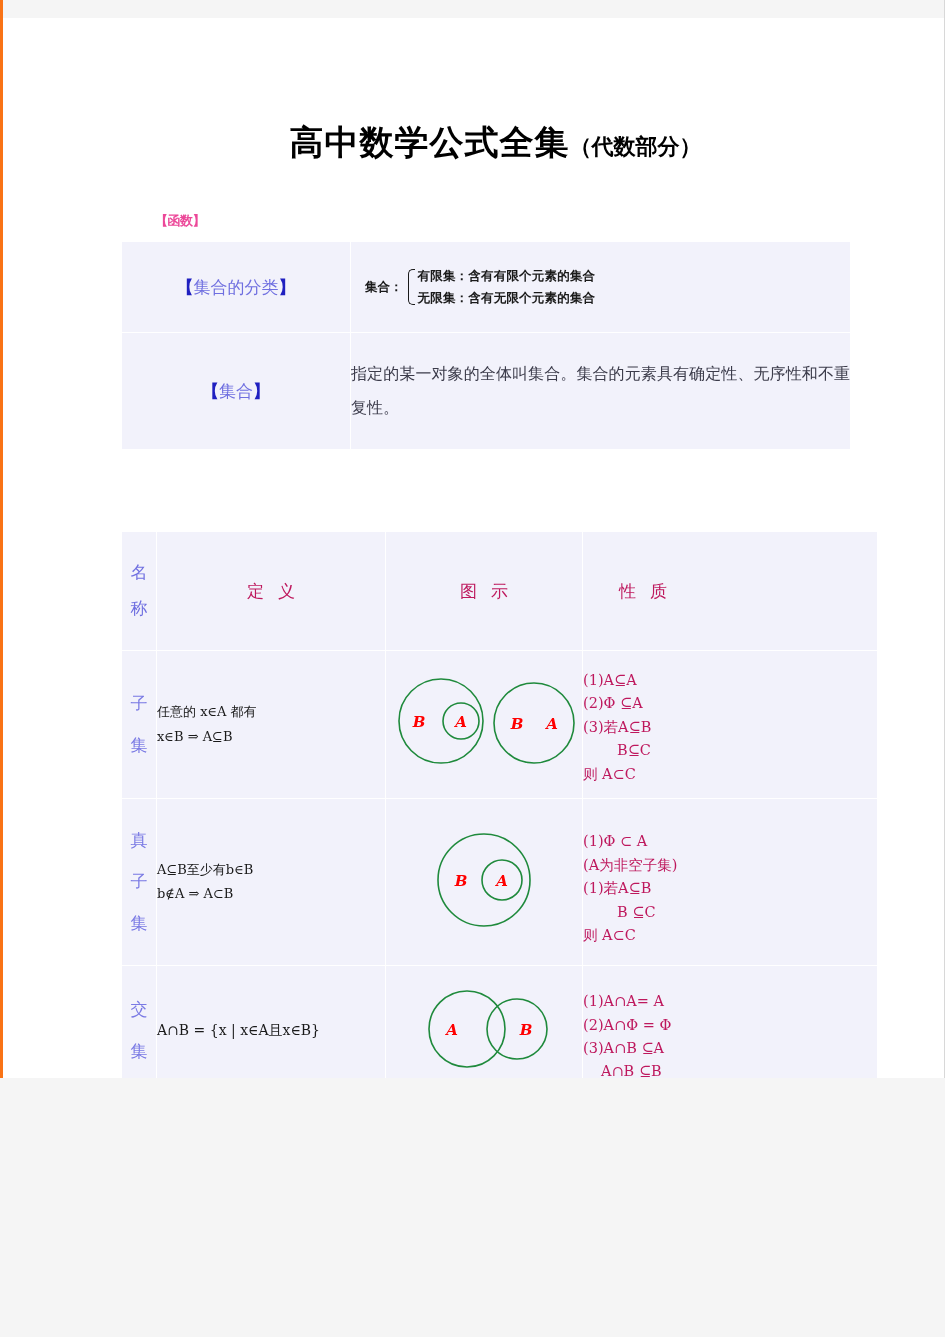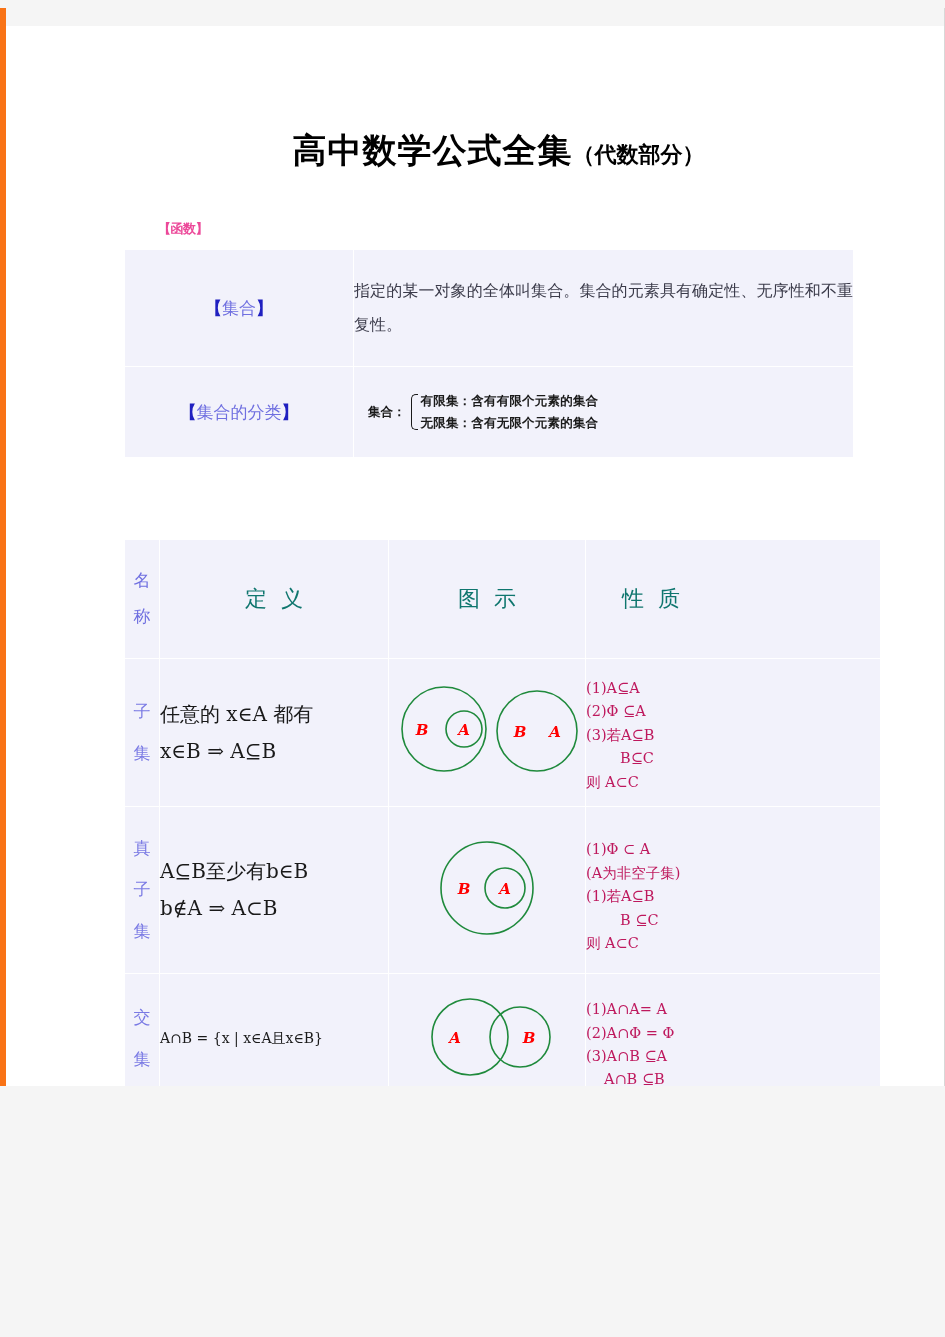--- a/index.html
+++ b/index.html
@@ -9,22 +9,22 @@
     background: #f5f5f5;
   }
   body {
     font-family: "DejaVu Sans", "Liberation Sans", sans-serif;
   }
   #page {
     position: relative;
     width: 945px;
     height: 1078px;
     background: #ffffff;
-    margin: 8px auto;
-    border-left: 6px solid #f97316;
+    margin: 0 auto;
+    border-left: 3px solid #f97316;
     border-right: 1px solid #d8d8d8;
     box-sizing: border-box;
     overflow: hidden;
   }
   .top-strip {
     position: absolute;
     top: 0; left: 0; right: 0;
     height: 18px;
     background: #f5f5f5;
   }
@@ -153,43 +153,43 @@
 
   
   .col-name  { width: 34px; }
   .col-def   { width: 228px; }
   .col-fig   { width: 196px; }
   .col-prop  { width: 272px; }
 
   .hdr-cell { height: 118px; text-align: center; }
   .hdr-text {
     font-family: "DejaVu Serif", "Liberation Serif", serif;
-    font-size: 22px;
-    color: #0f766e;
+    font-size: 17px;
+    color: #be185d;
   }
   .hdr-text.spaced { letter-spacing: 14px; padding-left: 14px; }
   .hdr-vert {
     font-family: "DejaVu Serif", "Liberation Serif", serif;
     font-size: 17px;
     color: #6f6fe0;
     line-height: 2.1;
   }
 
   .name-cell { text-align: center; }
   .name-vert {
     font-family: "DejaVu Serif", "Liberation Serif", serif;
     font-size: 17px;
     color: #7a7ae4;
     line-height: 2.45;
   }
 
   .defm-cell { padding: 0 6px 0 20px; }
   .mathline {
     font-family: "DejaVu Serif", "Liberation Serif", serif;
-    font-size: 20px;
+    font-size: 13px;
     color: #1a1a1a;
     line-height: 1.85;
     white-space: nowrap;
   }
 
   .fig-cell { text-align: center; padding: 6px 0; }
 
   .prop-cell { padding: 6px 6px 6px 10px; vertical-align: top; }
   .prop-list { padding-top: 6px; }
   .propline {
@@ -212,43 +212,43 @@
   <div class="top-strip"></div>
 
   <div class="doc-title">
     <span class="main">高中数学公式全集</span><span class="sub">（代数部分）</span>
   </div>
 
   <div class="section-tag">【函数】</div>
 
   <table class="tbl" id="tbl-basic">
     <tbody>
-
-      <tr>
-        <td class="lbl-cell" style="height:116px;">
-          <span class="blabel"><span class="brk">【</span><span>集合</span><span class="brk">】</span></span>
-        </td>
-        <td class="def-cell">
-          <div class="def-text">指定的某一对象的全体叫集合。集合的元素具有确定性、无序性和不重复性。</div>
-        </td>
-      </tr>
 
       <tr>
         <td class="lbl-cell" style="height:90px;">
           <span class="blabel"><span class="brk">【</span><span>集合的分类</span><span class="brk">】</span></span>
         </td>
         <td>
           <div class="brace-wrap">
             <span class="brace-lead">集合：</span>
             <span class="brace-glyph"></span>
             <span class="brace-lines">
               <span class="ln">有限集：含有有限个元素的集合</span>
               <span class="ln">无限集：含有无限个元素的集合</span>
             </span>
           </div>
+        </td>
+      </tr>
+
+      <tr>
+        <td class="lbl-cell" style="height:116px;">
+          <span class="blabel"><span class="brk">【</span><span>集合</span><span class="brk">】</span></span>
+        </td>
+        <td class="def-cell">
+          <div class="def-text">指定的某一对象的全体叫集合。集合的元素具有确定性、无序性和不重复性。</div>
         </td>
       </tr>
 
     </tbody>
   </table>
 
   <table class="tbl" id="tbl-rel">
     <tbody>
 
       <tr>

